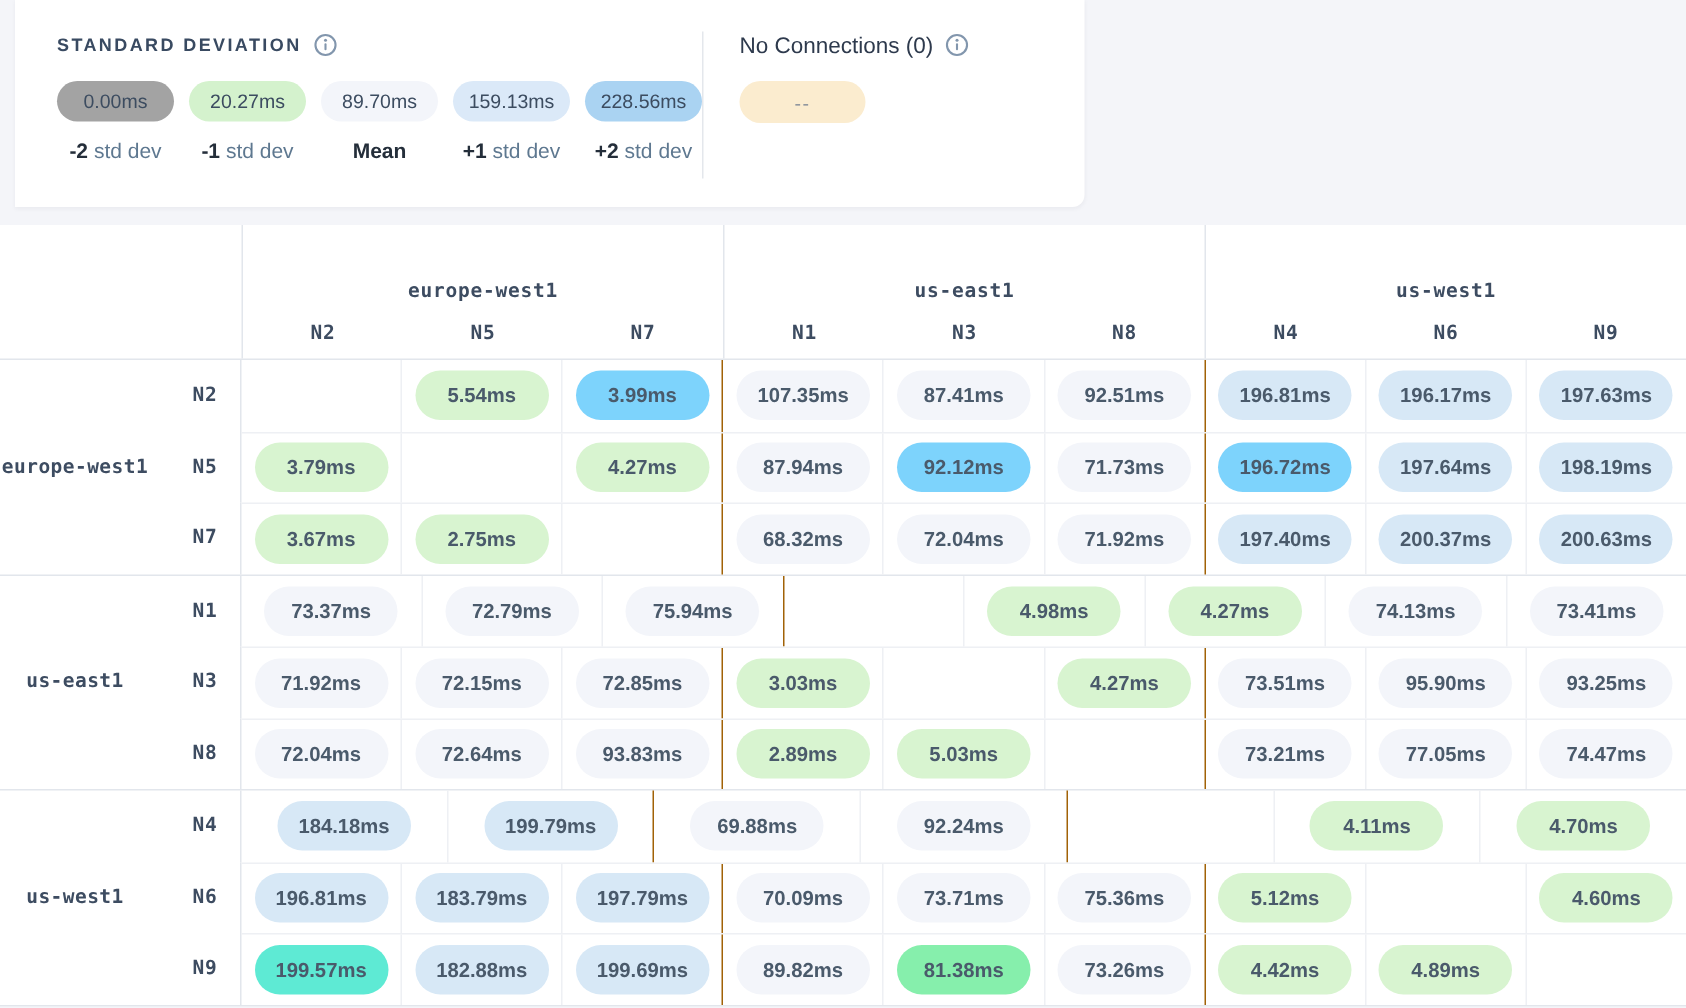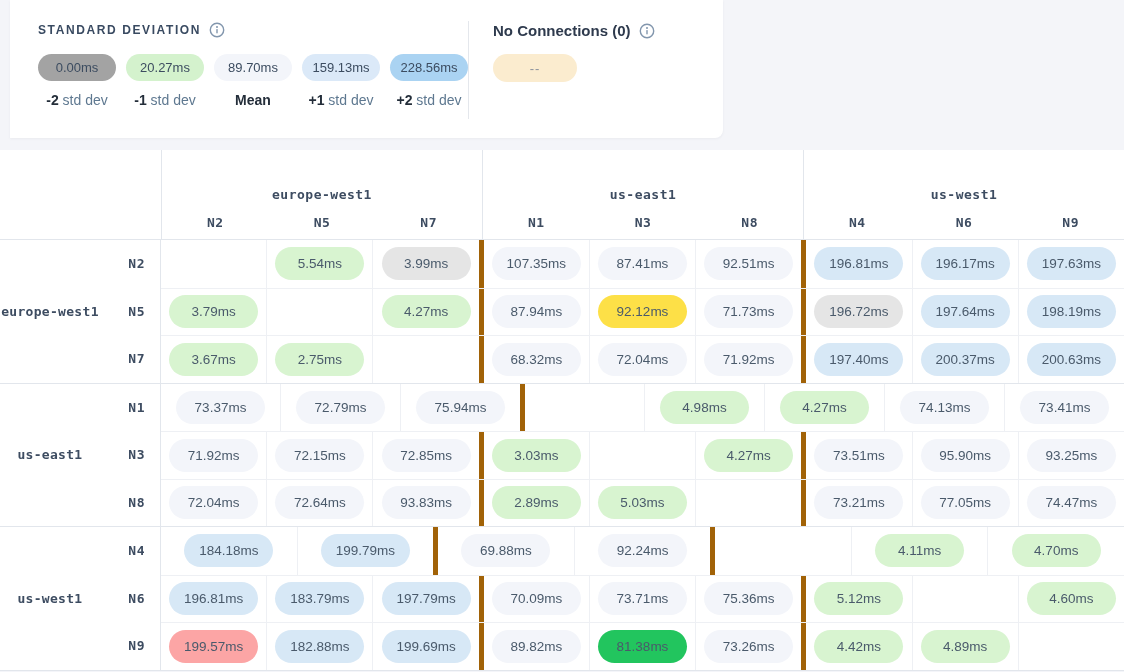--- a/index.html
+++ b/index.html
@@ -28,21 +28,21 @@
   .legend-pill{
     width:81px;height:27px;border-radius:14px;
     display:inline-flex;align-items:center;justify-content:center;
     font-size:13px;color:#3c4c60;
   }
   .label-row{display:flex;gap:10px;margin-top:11px;}
   .label-cell{width:81px;text-align:center;font-size:14px;color:#5e7890;}
   .label-cell b{color:#242e3a;font-weight:700;}
   .legend-divider{width:1px;height:98px;background:#e4e7ec;margin-top:21px;}
   .legend-right{padding:22px 0 0 24px;}
-  .noconn-title-row{display:flex;align-items:flex-end;gap:8px;font-weight:bold;}
+  .noconn-title-row{display:flex;align-items:flex-start;gap:8px;}
   .noconn-title{font-size:15px;color:#2e3a4d;}
   .noconn-pill{
     margin-top:15px;width:84px;height:28px;border-radius:14px;
     display:flex;align-items:center;justify-content:center;
     font-size:13px;color:#8b929c;letter-spacing:1px;
   }
 
   
   .matrix{
     position:absolute;top:150px;left:0;width:1124px;background:#fff;
@@ -64,27 +64,27 @@
     width:100px;flex:none;display:flex;align-items:center;justify-content:center;
     font-size:13px;letter-spacing:.3px;
   }
   .rrows{flex:1;display:flex;flex-direction:column;}
   .rrow{display:flex;height:47.5px;}
   .nlabel{
     width:61px;flex:none;box-sizing:border-box;border-right:1px solid #e2e6ec;
     display:flex;align-items:center;justify-content:flex-end;padding-right:15px;
     font-size:13px;letter-spacing:.5px;
   }
-  .cells{flex:1;display:flex;box-sizing:border-box;}
+  .cells{flex:1;display:flex;box-sizing:border-box;font-weight:bold;}
   .rrow:not(:first-child) .cells{border-top:1px solid #eef0f4;}
   .cell{
     flex:1;display:flex;align-items:center;justify-content:center;box-sizing:border-box;
   }
   .cell + .cell{border-left:1px solid #eef0f4;}
-  .cell.group-edge{border-left:5px solid #a16207;}
+  .cell.group-edge{border-left:1px solid #a16207;}
   .pill{
     min-width:89px;height:33px;border-radius:17px;padding:0 12px;box-sizing:border-box;
     display:inline-flex;align-items:center;justify-content:center;
     font-size:13.5px;color:#4a5a6b;cursor:pointer;
   }
 </style>
 </head>
 <body>
 
 <div class="legend-card">
@@ -165,21 +165,21 @@
         <div class="rlabel mono">europe-west1</div>
         <div class="rrows">
           <div class="rrow">
             <div class="nlabel mono">N2</div>
             <div class="cells">
               <div class="cell"></div>
               <div class="cell">
                 <span class="pill" style="background: rgb(216, 244, 208);">5.54ms</span>
               </div>
               <div class="cell">
-                <span class="pill" style="background: #e5e5e5;">3.99ms</span>
+                <span class="pill" style="background: #7dd3fc;">3.99ms</span>
               </div>
               <div class="cell group-edge">
                 <span class="pill" style="background: rgb(243, 245, 250);">107.35ms</span>
               </div>
               <div class="cell">
                 <span class="pill" style="background: rgb(243, 245, 250);">87.41ms</span>
               </div>
               <div class="cell">
                 <span class="pill" style="background: rgb(243, 245, 250);">92.51ms</span>
               </div>
@@ -201,27 +201,27 @@
                 <span class="pill" style="background: rgb(216, 244, 208);">3.79ms</span>
               </div>
               <div class="cell"></div>
               <div class="cell">
                 <span class="pill" style="background: rgb(216, 244, 208);">4.27ms</span>
               </div>
               <div class="cell group-edge">
                 <span class="pill" style="background: rgb(243, 245, 250);">87.94ms</span>
               </div>
               <div class="cell">
-                <span class="pill" style="background: #fde047;">92.12ms</span>
+                <span class="pill" style="background: #7dd3fc;">92.12ms</span>
               </div>
               <div class="cell">
                 <span class="pill" style="background: rgb(243, 245, 250);">71.73ms</span>
               </div>
               <div class="cell group-edge">
-                <span class="pill" style="background: #e5e5e5;">196.72ms</span>
+                <span class="pill" style="background: #7dd3fc;">196.72ms</span>
               </div>
               <div class="cell">
                 <span class="pill" style="background: rgb(215, 232, 246);">197.64ms</span>
               </div>
               <div class="cell">
                 <span class="pill" style="background: rgb(215, 232, 246);">198.19ms</span>
               </div>
             </div>
           </div>
           <div class="rrow">
@@ -402,33 +402,33 @@
               <div class="cell"></div>
               <div class="cell">
                 <span class="pill" style="background: rgb(216, 244, 208);">4.60ms</span>
               </div>
             </div>
           </div>
           <div class="rrow">
             <div class="nlabel mono">N9</div>
             <div class="cells">
               <div class="cell">
-                <span class="pill" style="background: #fca5a5;">199.57ms</span>
+                <span class="pill" style="background: #5eead4;">199.57ms</span>
               </div>
               <div class="cell">
                 <span class="pill" style="background: rgb(215, 232, 246);">182.88ms</span>
               </div>
               <div class="cell">
                 <span class="pill" style="background: rgb(215, 232, 246);">199.69ms</span>
               </div>
               <div class="cell group-edge">
                 <span class="pill" style="background: rgb(243, 245, 250);">89.82ms</span>
               </div>
               <div class="cell">
-                <span class="pill" style="background: #22c55e;">81.38ms</span>
+                <span class="pill" style="background: #86efac;">81.38ms</span>
               </div>
               <div class="cell">
                 <span class="pill" style="background: rgb(243, 245, 250);">73.26ms</span>
               </div>
               <div class="cell group-edge">
                 <span class="pill" style="background: rgb(216, 244, 208);">4.42ms</span>
               </div>
               <div class="cell">
                 <span class="pill" style="background: rgb(216, 244, 208);">4.89ms</span>
               </div>

